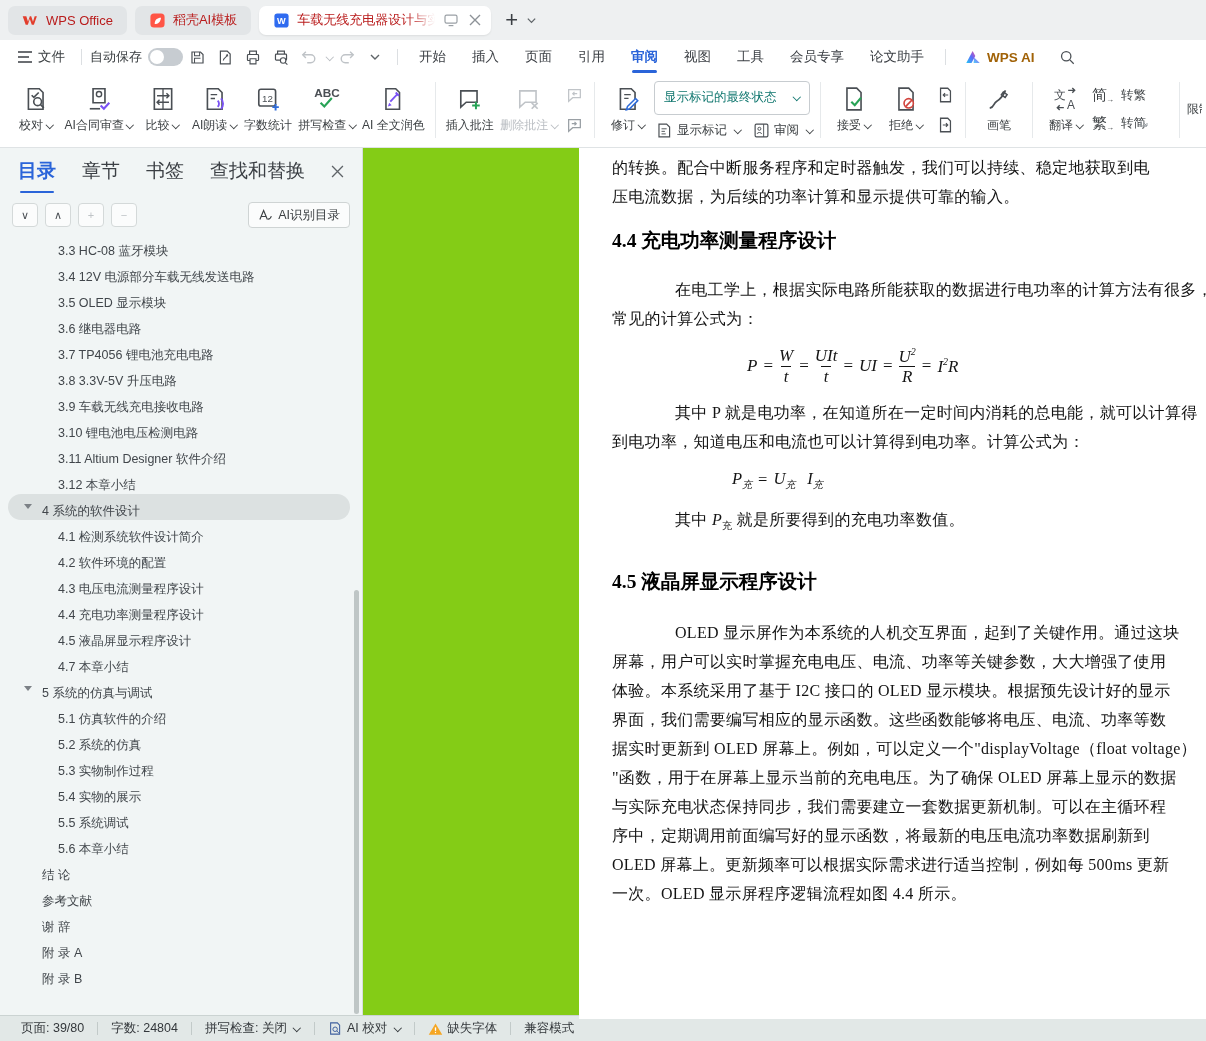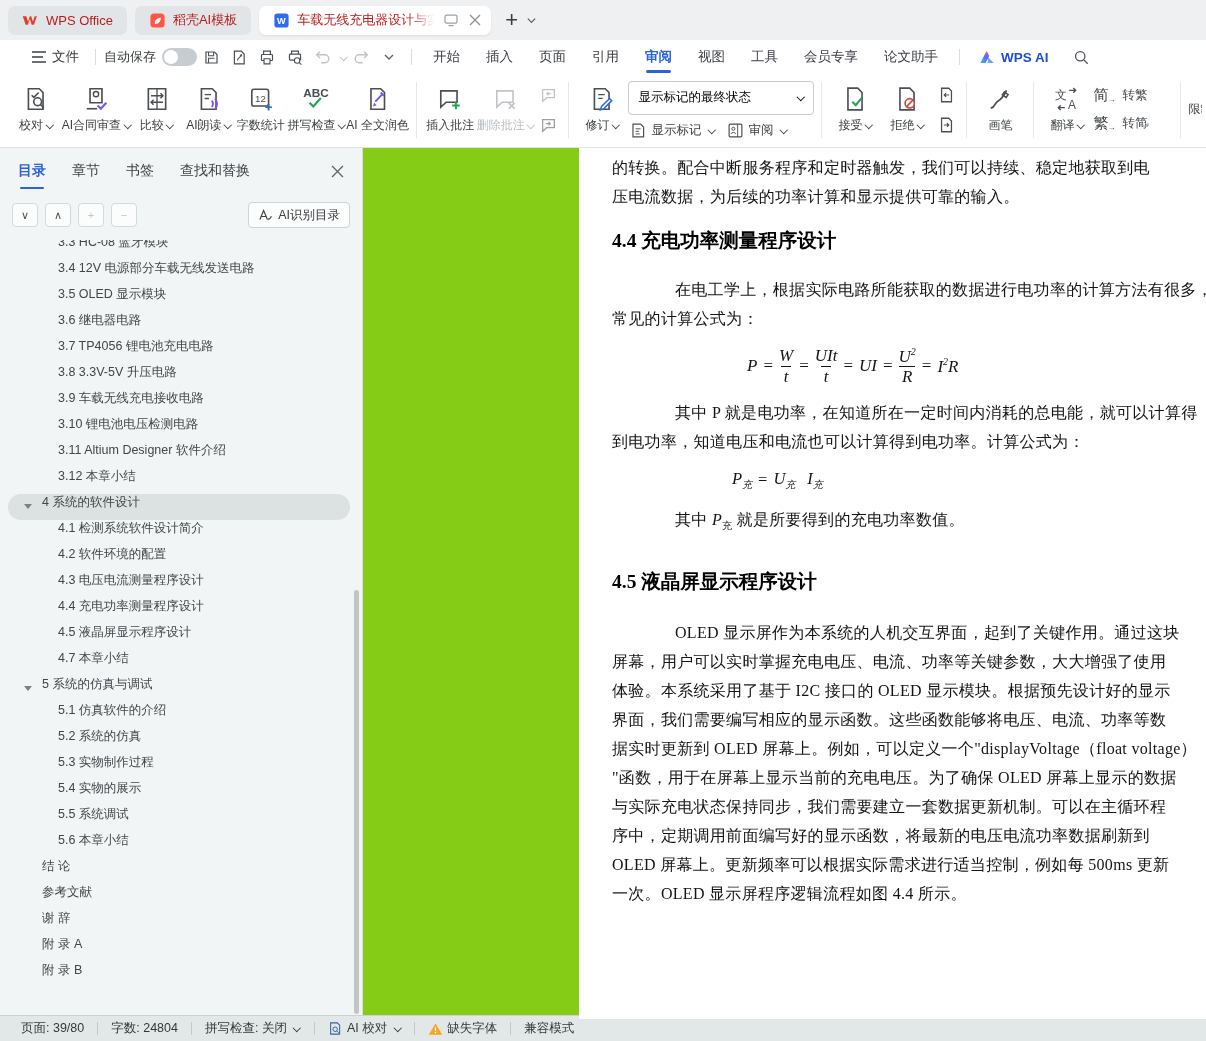--- a/index.html
+++ b/index.html
@@ -11,69 +11,69 @@
   .tab{height:29px;border-radius:7px;background:#e2e5e7;display:flex;align-items:center;gap:7px;
        padding:0 14px;margin-right:8px;font-size:13px;color:#b91c1c;cursor:pointer;}
   .tab.active{background:#fff;box-shadow:0 1px 2px rgba(0,0,0,.08);padding-right:8px;width:232px;}
   .tab .ticon{width:17px;height:17px;flex:0 0 auto;}
   .tab-title{white-space:nowrap;overflow:hidden;max-width:138px;
        -webkit-mask-image:linear-gradient(90deg,#000 80%,transparent);mask-image:linear-gradient(90deg,#000 80%,transparent);}
   .tab-mini{width:18px;height:18px;display:flex;align-items:center;justify-content:center;color:#8d9297;}
   .newtab{font-size:22px;color:#3b3f44;margin:0 2px 0 6px;line-height:1;}
   .tab-chevron{margin-left:6px;}
   
-  .menubar{height:34px;background:#fff;display:flex;align-items:center;font-size:13.5px;padding:0 24px;}
+  .menubar{height:34px;background:#fff;display:flex;align-items:center;font-size:13.5px;padding:0 10px;}
   .mfile{display:flex;align-items:center;gap:6px;padding:0 8px;}
   .vdiv{width:1px;height:16px;background:#dcdfe2;margin:0 8px;}
   .autosave{display:flex;align-items:center;gap:6px;font-size:13px;}
   .toggle{width:35px;height:18px;border-radius:9px;background:#c7ccd1;position:relative;}
   .toggle .knob{position:absolute;left:2px;top:2px;width:14px;height:14px;border-radius:50%;background:#fff;}
   .qbtn{width:26px;height:24px;display:flex;align-items:center;justify-content:center;border-radius:4px;margin:0 1px;}
   .mitem{padding:0 13px;height:34px;display:flex;align-items:center;position:relative;color:#3b3f44;cursor:pointer;}
   .mitem.active{color:#2a64d9;font-weight:bold;}
   .mitem.active::after{content:"";position:absolute;left:14px;right:14px;bottom:1px;height:3px;border-radius:2px;background:#2a64d9;}
-  .wpsai{display:flex;align-items:center;gap:5px;font-weight:bold;color:#1d4ed8;padding:0 10px;}
+  .wpsai{display:flex;align-items:center;gap:5px;font-weight:bold;color:#a16207;padding:0 10px;}
   .msearch{margin-left:14px;}
   
   .ribbon{height:74px;background:#fff;border-bottom:1px solid #dfe3e5;display:flex;align-items:center;padding:0 4px 2px 10px;position:relative;}
   .rbtn{display:flex;flex-direction:column;align-items:center;justify-content:center;min-width:52px;
         height:62px;border-radius:4px;font-size:12px;color:#3c4043;padding:0 5px;cursor:pointer;}
   .rbtn .ric{height:27px;display:flex;align-items:flex-end;margin-bottom:5px;}
   .rlabel{display:flex;align-items:center;white-space:nowrap;}
   .rdiv{width:1px;height:56px;background:#e6e9eb;margin:0 7px;flex:0 0 auto;}
   .cv{display:inline-block;width:8px;height:8px;position:relative;margin-left:2px;}
   .cv::before{content:"";position:absolute;left:1.5px;top:0.5px;width:4.5px;height:4.5px;
        border-right:1.2px solid currentColor;border-bottom:1.2px solid currentColor;transform:rotate(45deg);}
   .disabled{color:#b9bdc2;}
   .col{display:flex;flex-direction:column;justify-content:center;gap:5px;}
   .mini{width:26px;height:25px;display:flex;align-items:center;justify-content:center;border-radius:3px;}
   .select{height:27px;border:1px solid #c7ccd0;border-radius:4px;display:flex;align-items:center;
-       justify-content:space-between;padding:16px 9px;font-size:12.5px;width:186px;color:#000000;background:#fff;}
+       justify-content:space-between;padding:16px 9px;font-size:12.5px;width:156px;color:#0f766e;background:#fff;}
   .rsmall{display:flex;align-items:center;gap:4px;font-size:12.5px;white-space:nowrap;cursor:pointer;}
   .zrow{display:flex;align-items:center;gap:4px;font-size:12.5px;white-space:nowrap;cursor:pointer;}
   .zchar{font-size:15px;color:#3c4043;position:relative;margin-right:2px;}
   .zchar small{font-size:8px;position:relative;top:2px;left:-1px;}
   .launcher{position:absolute;right:24px;bottom:6px;color:#9aa0a5;font-size:10px;}
   .restrict{overflow:hidden;width:16px;font-size:12px;color:#3c4043;align-self:center;white-space:nowrap;}
   
   .main{display:flex;height:867px;background:#e9efef;}
   .sidebar{width:363px;flex:0 0 363px;background:#f1f5f5;border-right:1px solid #d8dddd;position:relative;overflow:hidden;}
-  .stabs{display:flex;align-items:center;height:46px;padding:10px 18px;font-size:14px;gap:26px;}
+  .stabs{display:flex;align-items:center;height:46px;padding:10px 18px;font-size:19px;gap:26px;}
   .stab{position:relative;cursor:pointer;color:#3b3f44;}
   .stab.active{color:#2a64d9;font-weight:bold;}
   .stab.active::after{content:"";position:absolute;left:2px;right:2px;bottom:-9px;height:2.5px;background:#2a64d9;border-radius:2px;}
   .sclose{margin-left:auto;color:#5f6468;font-size:15px;cursor:pointer;}
   .snav{display:flex;align-items:center;height:42px;padding:0 12px;gap:7px;}
   .sqr{width:26px;height:24px;border:1px solid #d4d9d9;border-radius:4px;background:#fbfcfc;
        display:flex;align-items:center;justify-content:center;font-size:11px;color:#4a4f54;cursor:pointer;}
   .sqr.dis{color:#bfc4c7;}
   .aitoc{margin-left:auto;height:26px;border:1px solid #cfd4d4;border-radius:4px;background:#fbfcfc;
        display:flex;align-items:center;gap:5px;font-size:12.5px;padding:0 9px;color:#3c4043;cursor:pointer;}
   .toc{position:absolute;top:92px;bottom:0;left:0;right:8px;overflow:hidden;font-size:12.5px;color:#41464b;}
-  .toc-item{height:26px;display:flex;align-items:flex-start;margin:0 4px 0 8px;border-radius:13px;position:relative;cursor:pointer;white-space:nowrap;}
+  .toc-item{height:26px;display:flex;align-items:flex-end;margin:0 4px 0 8px;border-radius:13px;position:relative;cursor:pointer;white-space:nowrap;}
   .toc-item.lvl1{padding-left:34px;}
   .toc-item.lvl2{padding-left:50px;}
   .toc-item.selected{background:#dce1e1;}
   .toc-item .tri{position:absolute;left:16px;top:10px;width:0;height:0;
        border-left:4.5px solid transparent;border-right:4.5px solid transparent;border-top:5.5px solid #7c8186;}
   .sscroll{position:absolute;right:3px;top:442px;width:5px;height:424px;border-radius:3px;background:#bfc6c6;}
   
   .docarea{flex:1;position:relative;background:#84cc16;}
   .page{position:absolute;left:216px;top:0;bottom:-4px;right:-6px;background:#fff;padding:5px 0 0 33px;cursor:text;}
   .dline{font-family:"Liberation Serif","DejaVu Serif",serif;font-size:16px;line-height:29px;color:#141414;

